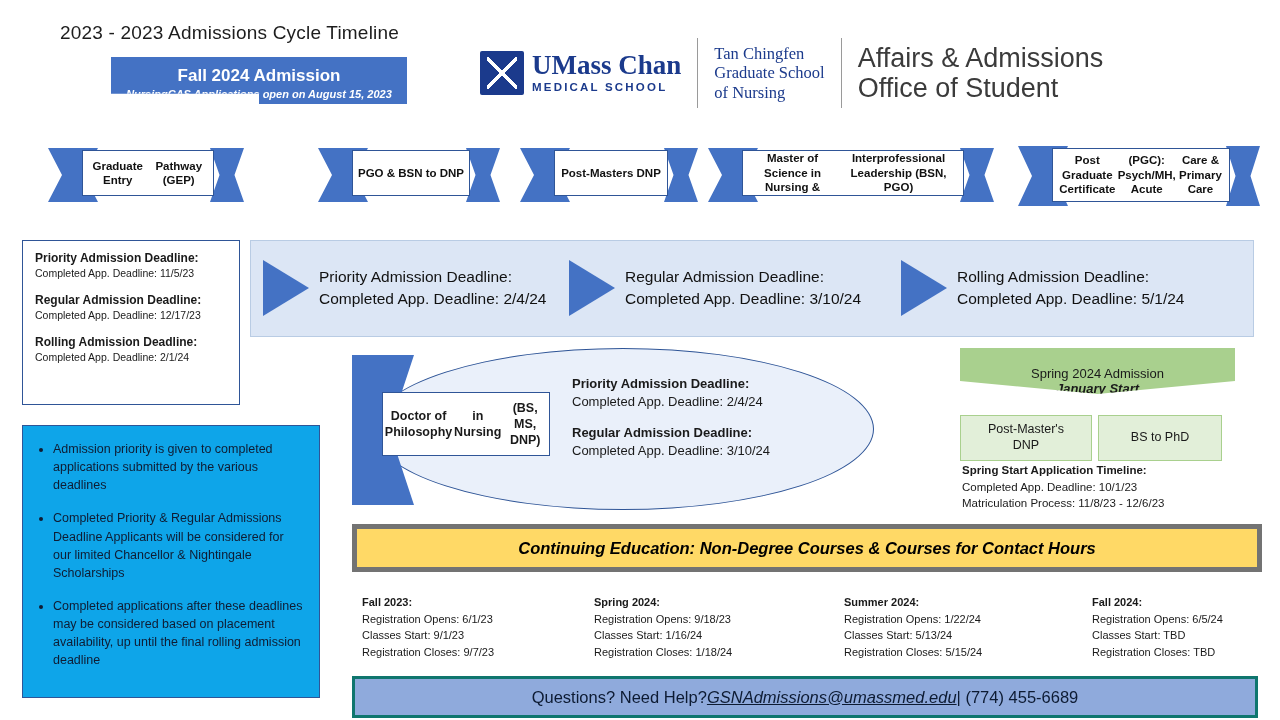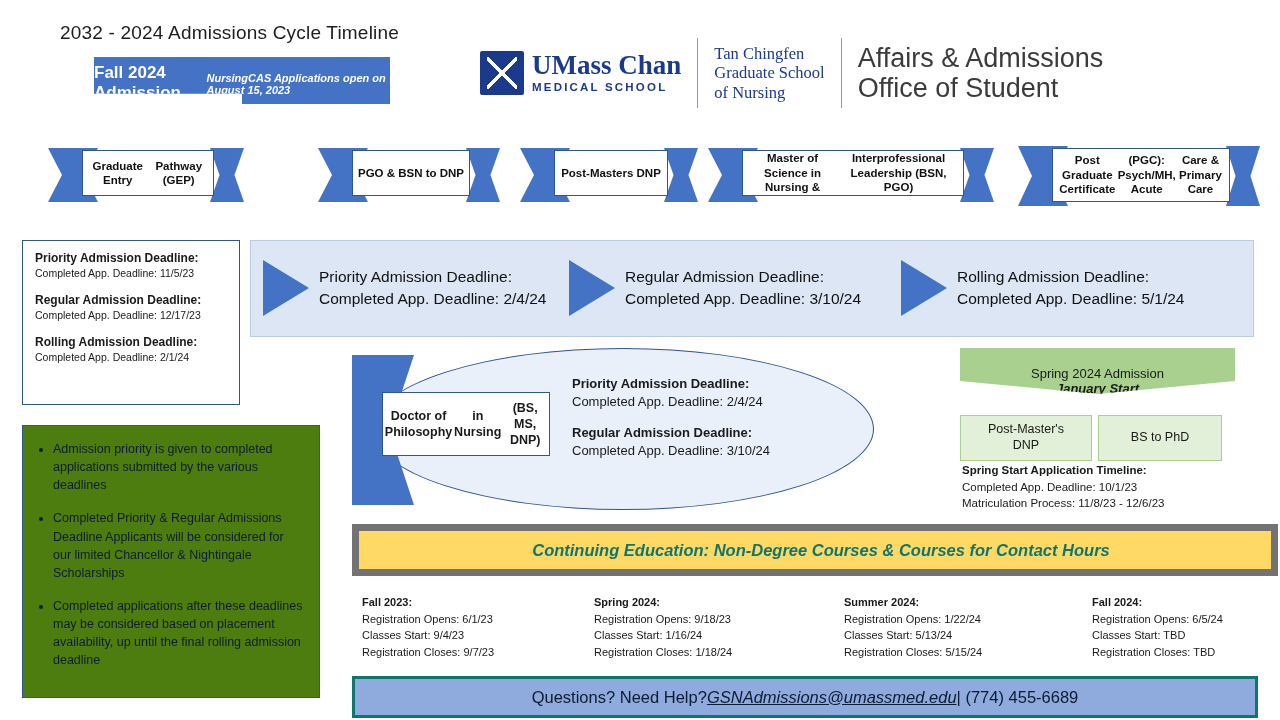--- a/index.html
+++ b/index.html
@@ -20,23 +20,23 @@
        linear-gradient(135deg,transparent 46%,#fff 46%,#fff 54%,transparent 54%),
        linear-gradient(45deg,transparent 46%,#fff 46%,#fff 54%,transparent 54%);
   }
   #umass-text{line-height:1;}
   #umass-name{font-size:27px;font-weight:bold;color:#1b3a8c;font-family:"Liberation Serif",serif;}
   #umass-sub{font-size:11.5px;letter-spacing:2.2px;color:#1b3a8c;font-weight:bold;margin-top:3px;}
   .vline{width:1px;background:#9a9a9a;height:70px;margin:0 16px;}
   #gsn-name{font-family:"Liberation Serif",serif;color:#1b3a8c;font-size:16.5px;line-height:1.18;}
   #osa-title{font-size:27px;color:#3b3b3b;line-height:1.12;font-weight:300;}
 
-  #fall2024{left:94px;top:57px;width:296px;height:47px;background:#4472c4;color:#fff;
+  #fall2024{left:111px;top:57px;width:296px;height:47px;background:#4472c4;color:#fff;
      clip-path:polygon(0 0,100% 0,100% 100%,50% 100%,50% 78%,0 78%);
-     display:flex;flex-direction:row;align-items:center;justify-content:center;padding-top:4px;box-sizing:border-box;}
+     display:flex;flex-direction:column;align-items:center;justify-content:center;padding-top:4px;box-sizing:border-box;}
   #fall2024 .t1{font-size:17px;font-weight:bold;}
   #fall2024 .t2{font-size:11px;font-weight:bold;font-style:italic;margin-top:2px;}
 
   
   .prog{position:absolute;height:54px;}
   .prog .arrow{position:absolute;left:0;top:0;height:54px;width:50px;background:#4472c4;
      clip-path:polygon(0 0,100% 0,72% 50%,100% 100%,0 100%,28% 50%);}
   .prog .arrow2{position:absolute;right:0;top:0;height:54px;width:34px;background:#4472c4;
      clip-path:polygon(0 0,100% 0,72% 50%,100% 100%,0 100%,28% 50%);}
   .prog .box{position:absolute;top:2px;left:34px;right:24px;height:46px;background:#fff;border:1px solid #2f5597;
@@ -73,40 +73,40 @@
      clip-path:polygon(0 0,100% 0,100% 72%,50% 100%,0 72%);
      display:flex;flex-direction:column;align-items:center;justify-content:flex-start;padding-top:18px;box-sizing:border-box;}
   #spring-chev .t1{font-size:13px;}
   #spring-chev .t2{font-size:13px;font-style:italic;font-weight:bold;}
   .green-box{position:absolute;background:#e2efd9;border:1px solid #a9d08e;display:flex;align-items:center;
      justify-content:center;text-align:center;font-size:12.5px;line-height:1.25;flex-direction:column;}
   #spring-detail{left:962px;top:462px;width:300px;font-size:11.5px;line-height:1.45;}
   #spring-detail .hd{font-weight:bold;}
 
   
-  #bullets{left:22px;top:425px;width:298px;height:273px;background:#4d7c0f;border:1px solid #2f5597;
+  #bullets{left:22px;top:425px;width:298px;height:273px;background:#0ea5e9;border:1px solid #2f5597;
      padding:14px 16px 10px 10px;box-sizing:border-box;color:#0f1c33;}
   #bullets ul{margin:0;padding-left:20px;}
   #bullets li{font-size:12.5px;line-height:1.45;margin-bottom:15px;}
 
   
-  #conted{left:352px;top:524px;width:900px;height:38px;background:#ffd966;border:7px solid #737373;
-     display:flex;align-items:center;justify-content:center;font-size:16.5px;font-style:italic;font-weight:bold;color:#0f766e;padding-left:12px;}
+  #conted{left:352px;top:524px;width:900px;height:38px;background:#ffd966;border:5px solid #737373;
+     display:flex;align-items:center;justify-content:center;font-size:16.5px;font-style:italic;font-weight:bold;color:#000000;}
   .term{position:absolute;top:594px;font-size:11px;line-height:1.5;}
   .term .hd{font-weight:bold;}
 
   
   #footer{left:352px;top:676px;width:900px;height:36px;background:#8faadc;border:3px solid #0f766e;
      display:flex;align-items:center;justify-content:center;font-size:16.5px;color:#0d1b33;}
   #footer .mail{font-style:italic;text-decoration:underline;}
 </style>
 </head>
 <body>
 
-<div class="abs" id="page-title">2032 - 2024 Admissions Cycle Timeline</div>
+<div class="abs" id="page-title">2023 - 2023 Admissions Cycle Timeline</div>
 
 <div class="abs" id="logo-wrap">
   <div id="umass-mark"></div>
   <div id="umass-text">
     <div id="umass-name">UMass Chan</div>
     <div id="umass-sub">MEDICAL SCHOOL</div>
   </div>
   <div class="vline"></div>
   <div id="gsn-name">
     <div>Tan Chingfen</div>
@@ -230,21 +230,21 @@
     <li>Completed Priority &amp; Regular Admissions Deadline Applicants will be considered for our limited Chancellor &amp; Nightingale Scholarships</li>
     <li>Completed applications after these deadlines may be considered based on placement availability, up until the final rolling admission deadline</li>
   </ul>
 </div>
 
 <div class="abs" id="conted">Continuing Education: Non-Degree Courses &amp; Courses for Contact Hours</div>
 
 <div class="term abs" style="left:362px;width:210px;">
   <div class="hd">Fall 2023:</div>
   <div>Registration Opens: 6/1/23</div>
-  <div>Classes Start: 9/4/23</div>
+  <div>Classes Start: 9/1/23</div>
   <div>Registration Closes: 9/7/23</div>
 </div>
 <div class="term abs" style="left:594px;width:220px;">
   <div class="hd">Spring 2024:</div>
   <div>Registration Opens: 9/18/23</div>
   <div>Classes Start: 1/16/24</div>
   <div>Registration Closes: 1/18/24</div>
 </div>
 <div class="term abs" style="left:844px;width:220px;">
   <div class="hd">Summer 2024:</div>

